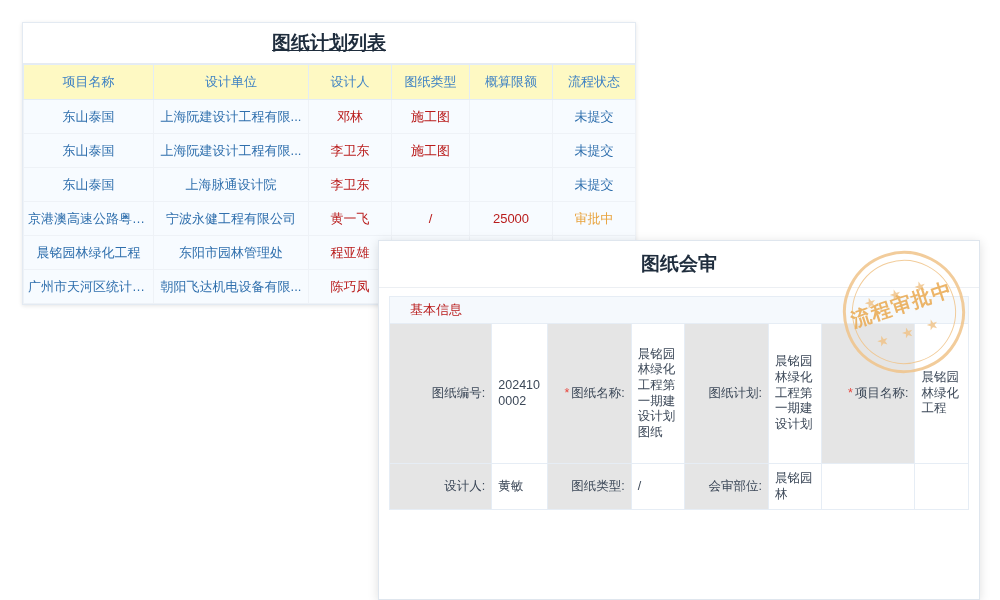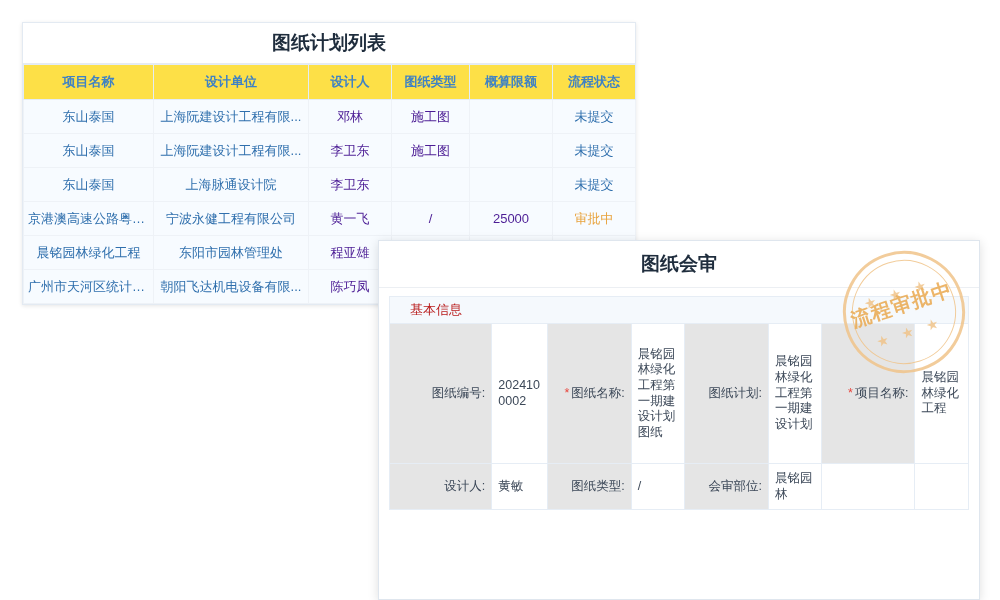--- a/index.html
+++ b/index.html
@@ -24,48 +24,49 @@
   }
   #plan-title {
     height: 40px;
     line-height: 40px;
     text-align: center;
     font-size: 19px;
     font-weight: bold;
     color: #1f2d3d;
     background: #ffffff;
     border-bottom: 1px solid #e6ebf2;
+    text-decoration: underline;
   }
   table.plan {
     width: 100%;
     border-collapse: collapse;
     table-layout: fixed;
   }
   table.plan th {
-    background: #fde047;
+    background: #fef9c3;
     color: #3f82c4;
-    font-weight: bold;
+    font-weight: normal;
     font-size: 13px;
     height: 32px;
     border: 1px solid #e3ecf6;
     text-align: center;
   }
   table.plan td {
     height: 33px;
     font-size: 13px;
     border: 1px solid #eef2f7;
     text-align: center;
     color: #2f6fad;
     background: #f7fbff;
     overflow: hidden;
     white-space: nowrap;
     text-overflow: ellipsis;
     padding: 0 4px;
   }
-  table.plan td.dark { color: #4c1d95; }
+  table.plan td.dark { color: #b91c1c; }
   table.plan td.status-untouched { color: #2f6fad; }
   table.plan td.status-pending { color: #e8a33d; }
   table.plan td.left { text-align: center; }
 
   
   col.c0 { width: 130px; }
   col.c1 { width: 155px; }
   col.c2 { width: 83px; }
   col.c3 { width: 78px; }
   col.c4 { width: 83px; }

